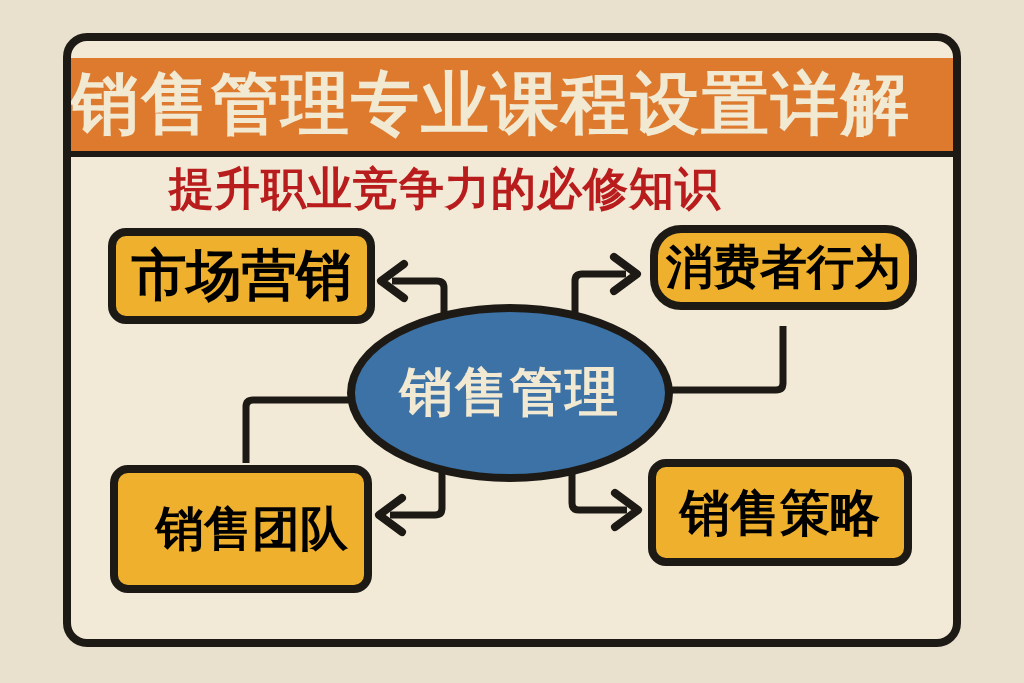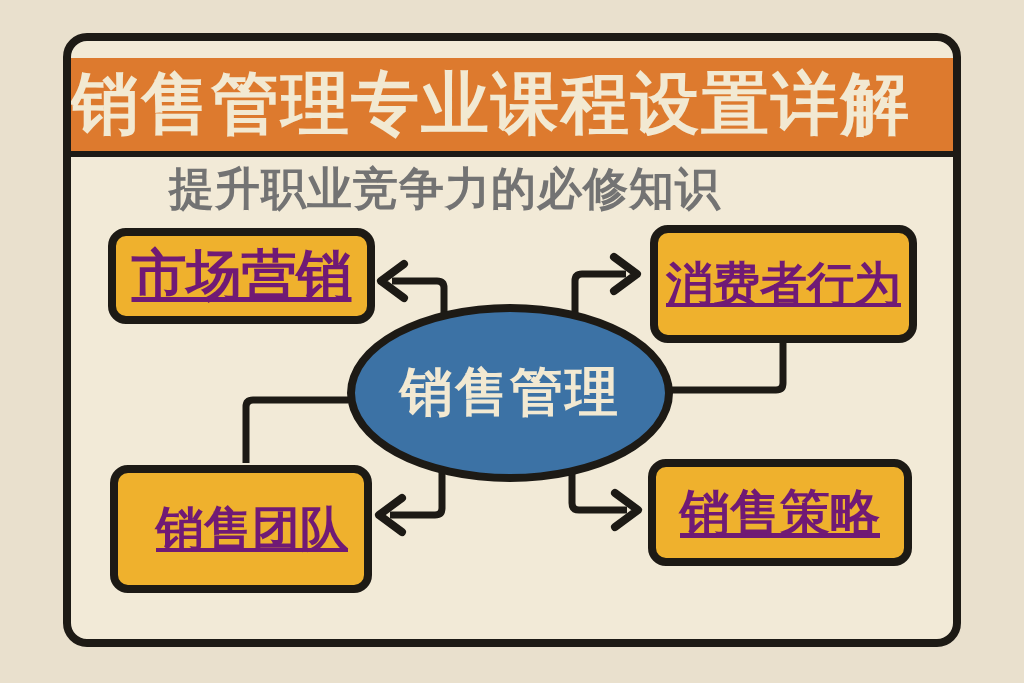--- a/index.html
+++ b/index.html
@@ -17,31 +17,31 @@
     position:absolute;left:0;top:17px;width:882px;height:93px;
     background:#dd7a2e;border-bottom:6px solid #1d1a15;
     display:flex;align-items:center;justify-content:flex-start;
   }
   .header-title{
     color:#f2e9d2;font-size:68px;font-weight:900;letter-spacing:2px;
     white-space:nowrap;
   }
   .subtitle{
     position:absolute;left:0;top:118px;width:748px;text-align:center;
-    color:#737373;font-size:45px;font-weight:900;letter-spacing:1px;
+    color:#b91c1c;font-size:45px;font-weight:900;letter-spacing:1px;
   }
   .layer{position:absolute;left:0;top:0;width:1024px;height:683px;pointer-events:none;}
   .node{
     position:absolute;box-sizing:border-box;
     background:#efb12d;border:8px solid #1d1a15;border-radius:18px;
     display:flex;align-items:center;justify-content:center;flex-direction:column;
-    color:#701a75;font-weight:900;text-align:center;line-height:1.12;text-decoration:underline;
+    color:#000000;font-weight:900;text-align:center;line-height:1.12;
   }
   .node-marketing{left:108px;top:228px;width:267px;height:96px;font-size:55px;}
-  .node-consumer{left:650px;top:225px;width:267px;height:118px;font-size:47px;}
+  .node-consumer{left:650px;top:225px;width:267px;height:85px;font-size:47px;border-radius:31px;}
   .node-team{left:110px;top:465px;width:262px;height:128px;font-size:48px;padding-left:22px;}
   .node-strategy{left:648px;top:459px;width:264px;height:107px;font-size:50px;}
   .center-ellipse{
     position:absolute;left:347px;top:304px;width:326px;height:178px;
     box-sizing:border-box;background:#3c72a5;border:8px solid #1d1a15;
     border-radius:50%;display:flex;align-items:center;justify-content:center;
   }
   .center-label{
     color:#f2e9d2;font-size:53px;font-weight:900;letter-spacing:2px;white-space:nowrap;
   }

